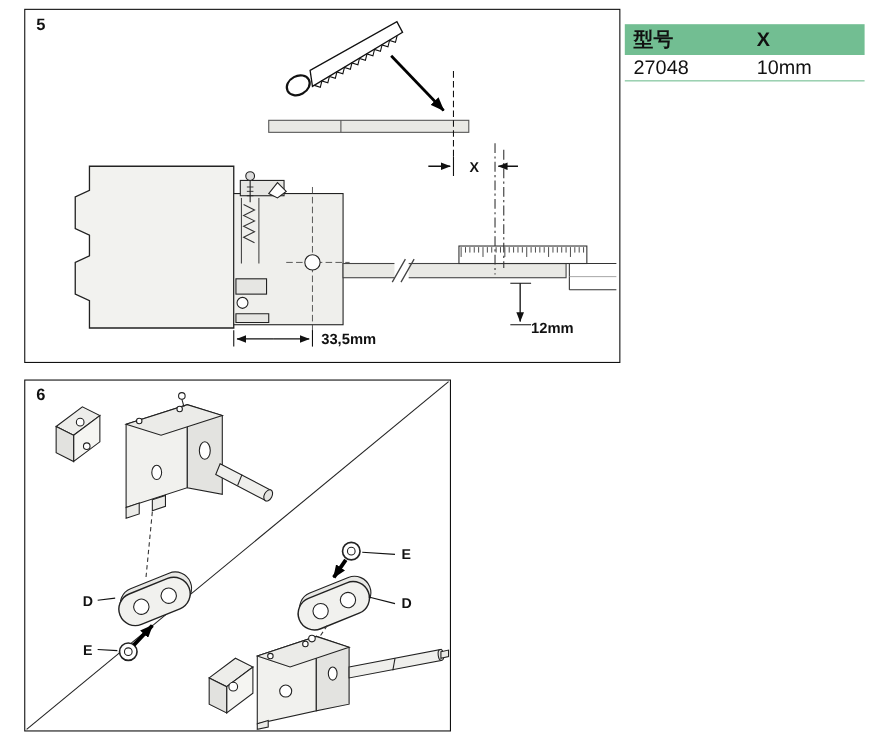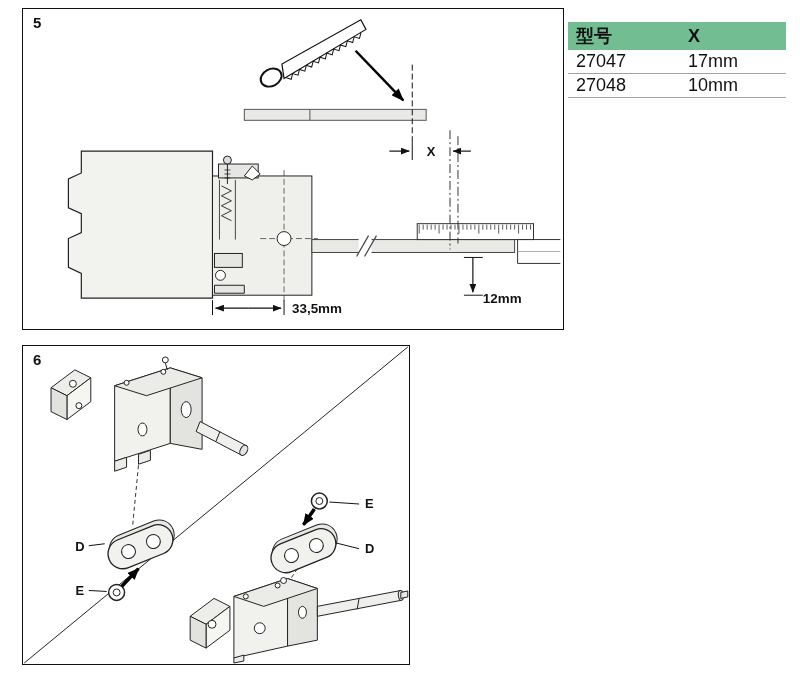--- a/index.html
+++ b/index.html
@@ -127,24 +127,20 @@
 
 <table class="model-table">
   <thead>
     <tr>
       <th>型号</th>
       <th>X</th>
     </tr>
   </thead>
   <tbody>
     <tr>
-      <td>27047</td>
-      <td>17mm</td>
-    </tr>
-    <tr>
       <td>27048</td>
       <td>10mm</td>
     </tr>
   </tbody>
 </table>
 
 <section class="panel" id="panel6">
   <div class="step-num">6</div>
 
   <svg class="diagram" viewBox="0 0 388 320">

